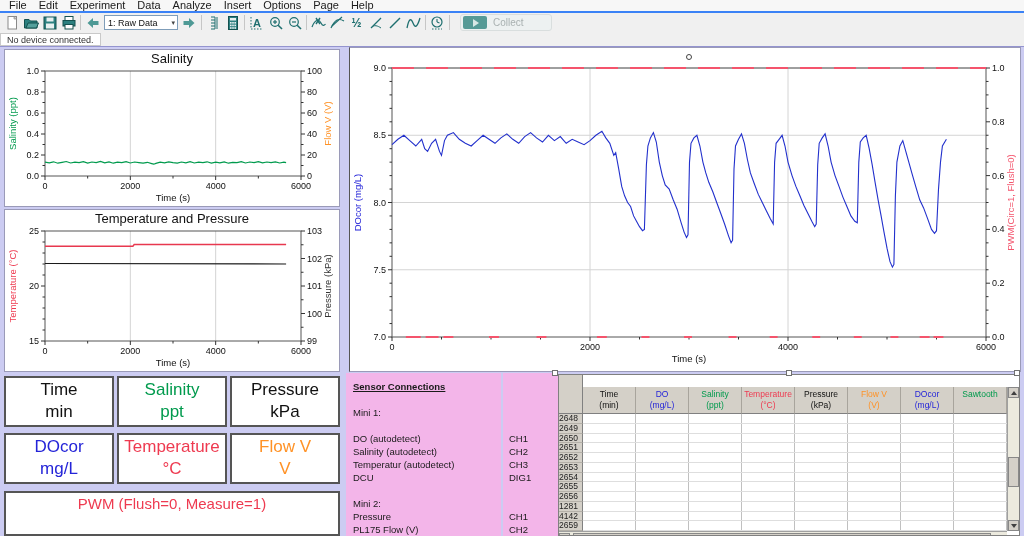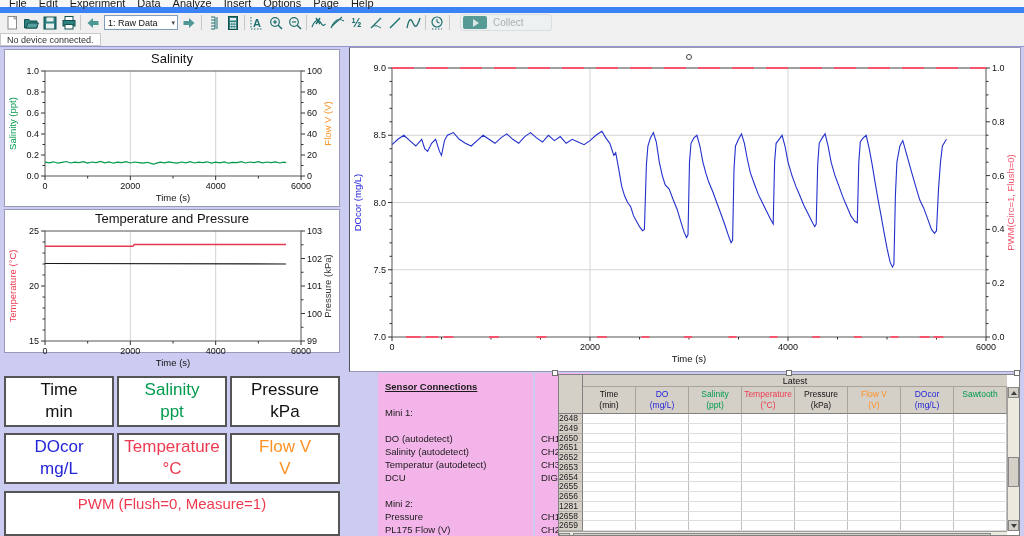--- a/index.html
+++ b/index.html
@@ -2,21 +2,21 @@
 <html><head>
 <meta charset="utf-8">
 <style>
   * { margin:0; padding:0; box-sizing:border-box; }
   html,body { width:1024px; height:536px; overflow:hidden; }
   body { font-family:"Liberation Sans","DejaVu Sans",sans-serif; background:#ccccf2; }
   #app { position:relative; width:1024px; height:536px; background:#ccccf2; overflow:hidden; }
 
   
   #menubar { position:absolute; left:0; top:0; width:1024px; height:13px; background:#f7f7f7;
-             display:flex; align-items:center; padding-left:3px; border-bottom:6px solid #3b82f6;}
+             display:flex; align-items:center; padding-left:3px; border-bottom:2px solid #3b82f6;}
   .menu-item { font-size:11px; color:#1a1a1a; padding:0 6px; line-height:13px; cursor:default; }
 
   
   #toolbar { position:absolute; left:0; top:13px; width:1024px; height:19px; background:#f0f0f0;
              display:flex; align-items:center; padding-left:2px; }
   .tb-icon { width:19px; height:17px; display:flex; align-items:center; justify-content:center; }
   .tb-sep { width:1px; height:15px; background:#c6c6c6; margin:0 2px; }
   .tb-text { font-size:11px; color:#1e6f6f; font-weight:bold; }
   #run-selector { width:74px; height:15px; background:#fff; border:1px solid #7f9db9; font-size:9px;
                   color:#111; display:flex; align-items:center; justify-content:space-between;
@@ -44,21 +44,21 @@
   svg { display:block; }
 
   
   .meter-box { position:absolute; background:#fff; border:2px solid #555; text-align:center; }
   .meter-name { font-size:17px; line-height:1.35; margin-top:1px; }
   .meter-unit { font-size:17px; line-height:1.2; }
   #pwm-box { position:absolute; background:#fff; border:2px solid #555; text-align:center; }
   #pwm-box div { font-size:15px; margin-top:2px; }
 
   
-  .sensor-box { position:absolute; background:#f3b5e9; padding:7px 0 0 7px; overflow:hidden;margin-left:32px; }
+  .sensor-box { position:absolute; background:#f3b5e9; padding:7px 0 0 7px; overflow:hidden; }
   .sensor-line { font-size:9.5px; color:#1a1a1a; height:13px; line-height:13px; white-space:nowrap; }
   .sensor-line.bold { font-weight:normal; }
   .sensor-line.title { font-weight:bold; text-decoration:underline; }
 
   
   #data-table { position:absolute; left:558px; top:374px; width:462px; height:162px; background:#fff;
                 border:1px solid #808080; overflow:hidden; }
   #tbl-corner { position:absolute; left:0; top:0; width:24px; height:39px; background:#d4d0c8;
                 border-right:1px solid #808080; border-bottom:1px solid #808080; }
   #tbl-latest { position:absolute; left:24px; top:0; width:424px; height:12px; background:#d4d0c8;
@@ -311,21 +311,21 @@
         <line x1="82.66666666666666" y1="110" x2="82.66666666666666" y2="112.5" stroke="#333"></line>
         <line x1="168" y1="110" x2="168" y2="112.5" stroke="#333"></line>
         <line x1="253.33333333333334" y1="110" x2="253.33333333333334" y2="112.5" stroke="#333"></line>
         <text x="168" y="135" font-size="9.5" fill="#111" text-anchor="middle" font-family="Liberation Sans,DejaVu Sans,sans-serif">Time (s)</text>
         <text x="11" y="57.5" font-size="9.5" fill="#009a4d" text-anchor="middle" font-family="Liberation Sans,DejaVu Sans,sans-serif" transform="rotate(-90 11 57.5)">Salinity (ppt)</text>
         <text x="326" y="57.5" font-size="9.5" fill="#ff9226" text-anchor="middle" font-family="Liberation Sans,DejaVu Sans,sans-serif" transform="rotate(-90 326 57.5)">Flow V (V)</text>
         <polyline points="40.0,96.2 44.3,96.9 48.5,95.8 52.8,97.2 57.1,96.3 61.3,95.5 65.6,97.0 69.9,96.1 74.1,96.7 78.4,95.7 82.7,97.1 86.9,96.0 91.2,96.6 95.5,95.5 99.7,96.9 104.0,95.9 108.3,97.2 112.5,96.2 116.8,96.7 121.1,95.7 125.3,97.0 129.6,96.0 133.9,96.6 138.1,97.2 142.4,96.3 146.7,97.6 148.8,98.2 150.9,97.4 155.2,96.1 159.5,96.8 163.7,95.8 168.0,96.6 172.3,97.2 176.5,96.0 180.8,96.8 185.1,95.7 189.3,97.0 193.6,96.1 197.9,96.7 202.1,95.8 206.4,97.1 210.7,96.2 214.9,96.8 219.2,95.9 223.5,97.2 227.7,96.3 232.0,96.7 236.3,95.7 240.5,97.0 244.8,96.0 249.1,96.6 253.3,95.6 257.6,96.9 261.9,96.0 266.1,96.7 270.4,95.8 274.7,97.0 278.9,96.2 281.1,96.6" fill="none" stroke="#009a4d" stroke-width="1.2"></polyline>
       </svg>
   </div>
 
-  <div class="chart-panel" style="left:4px; top:209px; width:336px; height:144px;">
+  <div class="chart-panel" style="left:4px; top:209px; width:336px; height:163px;">
     <div class="chart-title">Temperature and Pressure</div>
     <svg width="332" height="145">
         <line x1="125.33333333333333" y1="5" x2="125.33333333333333" y2="115" stroke="#d4d4d4" stroke-width="1"></line>
         <line x1="210.66666666666666" y1="5" x2="210.66666666666666" y2="115" stroke="#d4d4d4" stroke-width="1"></line>
         <rect x="40" y="5" width="256" height="110" fill="none" stroke="#555" stroke-width="1"></rect>
         <line x1="40" y1="115" x2="36" y2="115" stroke="#333"></line>
         <text x="34" y="118" font-size="9" fill="#111" text-anchor="end" font-family="Liberation Sans,DejaVu Sans,sans-serif">15</text>
         <line x1="40" y1="60" x2="36" y2="60" stroke="#333"></line>
         <text x="34" y="63" font-size="9" fill="#111" text-anchor="end" font-family="Liberation Sans,DejaVu Sans,sans-serif">20</text>
         <line x1="40" y1="5" x2="36" y2="5" stroke="#333"></line>
@@ -528,21 +528,20 @@
       <div class="sensor-line">CH3</div>
       <div class="sensor-line">DIG1</div>
       <div class="sensor-line"></div>
       <div class="sensor-line"></div>
       <div class="sensor-line">CH1</div>
       <div class="sensor-line">CH2</div>
     </div>
 
   <div id="data-table">
     <div id="tbl-corner"></div>
-    <div id="tbl-latest">Latest</div>
     <div id="tbl-heads">
         <div class="tbl-head" style="color: rgb(17, 17, 17);">
           <div>Time</div>
           <div>(min)</div>
         </div>
         <div class="tbl-head" style="color: rgb(36, 36, 216);">
           <div>DO</div>
           <div>(mg/L)</div>
         </div>
         <div class="tbl-head" style="color: rgb(0, 154, 77);">
@@ -574,21 +573,21 @@
         <div class="tbl-rownum">2648</div>
         <div class="tbl-rownum">2649</div>
         <div class="tbl-rownum">2650</div>
         <div class="tbl-rownum">2651</div>
         <div class="tbl-rownum">2652</div>
         <div class="tbl-rownum">2653</div>
         <div class="tbl-rownum">2654</div>
         <div class="tbl-rownum">2655</div>
         <div class="tbl-rownum">2656</div>
         <div class="tbl-rownum">1281</div>
-        <div class="tbl-rownum">2658</div>
+        <div class="tbl-rownum">4142</div>
         <div class="tbl-rownum">2659</div>
       </div>
     <div id="tbl-body">
         <div class="tbl-row">
           <div class="tbl-cell"></div>
           <div class="tbl-cell"></div>
           <div class="tbl-cell"></div>
           <div class="tbl-cell"></div>
           <div class="tbl-cell"></div>
           <div class="tbl-cell"></div>

